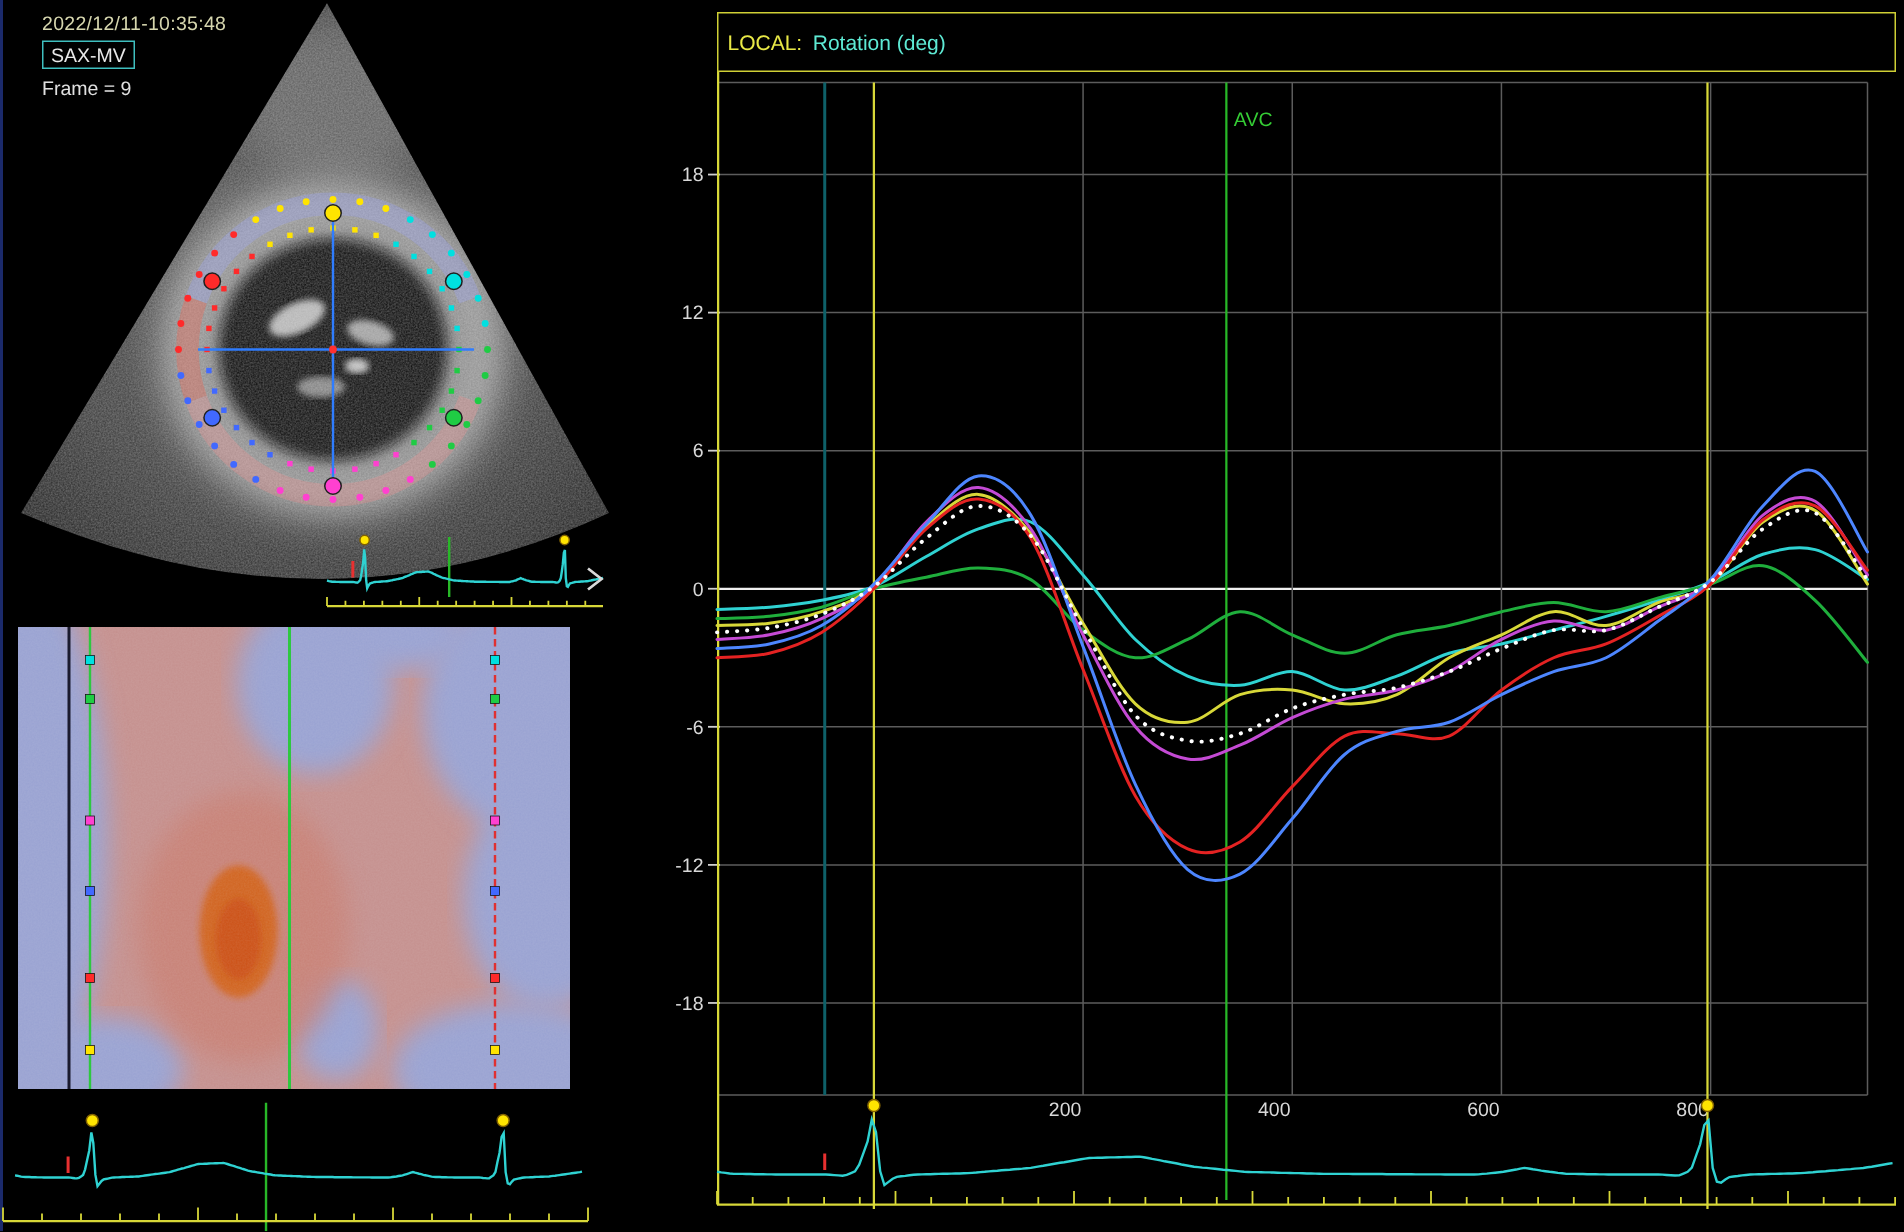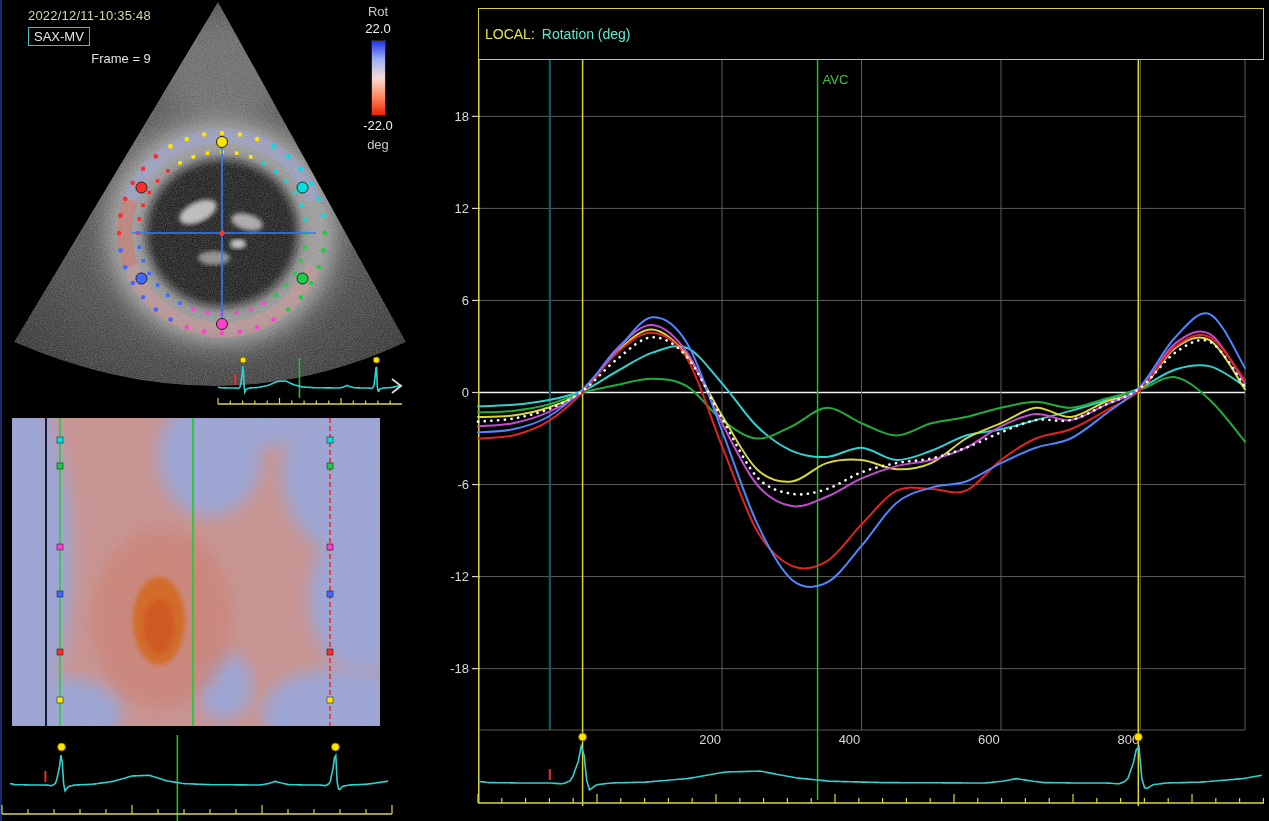--- a/index.html
+++ b/index.html
@@ -8,27 +8,27 @@
   .edge{position:absolute;left:0;top:0;width:2px;height:821px;background:#1b2a6b;}
   svg{position:absolute;}
   #us-svg{left:0;top:0;z-index:1;}
   #mmode-svg{left:12px;top:418px;z-index:1;}
   #ecgL-svg{left:0;top:735px;z-index:1;}
   #chart-svg{left:440px;top:0;z-index:1;}
   .us-text{position:absolute;left:28px;top:8px;z-index:3;}
   .ts{color:#d6d6ae;font-size:13px;letter-spacing:0.2px;}
   .view-box{display:inline-block;margin-top:4px;border:1px solid #3fbfbf;color:#e8e8e8;
             font-size:13px;padding:1px 5px;background:rgba(0,0,0,.4);text-align:center;}
-  .frame{margin-top:5px;color:#e0e0e0;font-size:13px;text-align:right;}
+  .frame{margin-top:5px;color:#e0e0e0;font-size:13px;}
   .colorbar{position:absolute;left:352px;top:4px;width:52px;z-index:3;text-align:center;}
   .cb-title{color:#c8c8c8;font-size:13px;}
   .cb-max,.cb-min{color:#f0f0f0;font-size:13px;margin-top:2px;}
   .cb-bar{width:13px;height:74px;margin:4px auto 2px auto;border:1px solid #222;}
   .cb-unit{color:#c8c8c8;font-size:13px;margin-top:4px;}
-  .chart-title{position:absolute;left:478px;top:8px;width:786px;height:52px;z-index:3;
+  .chart-title{position:absolute;left:478px;top:8px;width:786px;height:40px;z-index:3;
                border:1px solid #cfcf35;box-sizing:border-box;background:#000;
                display:flex;align-items:center;gap:7px;padding:0 6px;}
   .lbl{color:#e8e846;font-size:14px;}
   .ttl{color:#5eead4;font-size:14px;}
 </style>
 </head>
 <body>
 
 <div class="screen">
   <div class="edge"></div>
@@ -185,27 +185,20 @@
         <path d="M392,379 L401,386 L392,393" fill="none" stroke="#d8d8d8" stroke-width="1.8"></path>
       </g>
   </svg>
 
   <div class="us-text">
     <div class="ts">2022/12/11-10:35:48</div>
     <div class="view-box">SAX-MV</div>
     <div class="frame">Frame =  9</div>
   </div>
 
-  <div class="colorbar">
-    <div class="cb-title">Rot</div>
-    <div class="cb-max">22.0</div>
-    <div class="cb-bar" id="cb-bar" style="background: linear-gradient(rgb(31, 53, 232), rgb(159, 176, 245), rgb(245, 220, 216), rgb(255, 138, 98), rgb(234, 37, 0));"></div>
-    <div class="cb-min">-22.0</div>
-    <div class="cb-unit">deg</div>
-  </div>
 
   <svg id="mmode-svg" width="368" height="308" viewBox="0 0 368 308">
     <g id="g-mmode-bg">
         <rect x="0" y="0" width="368" height="308" fill="#c5908e"></rect>
         <ellipse cx="-15" cy="140" rx="75" ry="200" fill="#99a2d2" filter="url(#blur8)"></ellipse>
         <ellipse cx="198" cy="38" rx="52" ry="60" fill="#99a2d2" filter="url(#blur8)"></ellipse>
         <ellipse cx="345" cy="55" rx="75" ry="85" fill="#99a2d2" filter="url(#blur8)"></ellipse>
         <ellipse cx="352" cy="180" rx="55" ry="75" fill="#99a2d2" filter="url(#blur8)"></ellipse>
         <ellipse cx="330" cy="295" rx="80" ry="45" fill="#99a2d2" filter="url(#blur8)"></ellipse>
         <ellipse cx="55" cy="295" rx="55" ry="35" fill="#99a2d2" filter="url(#blur8)"></ellipse>

